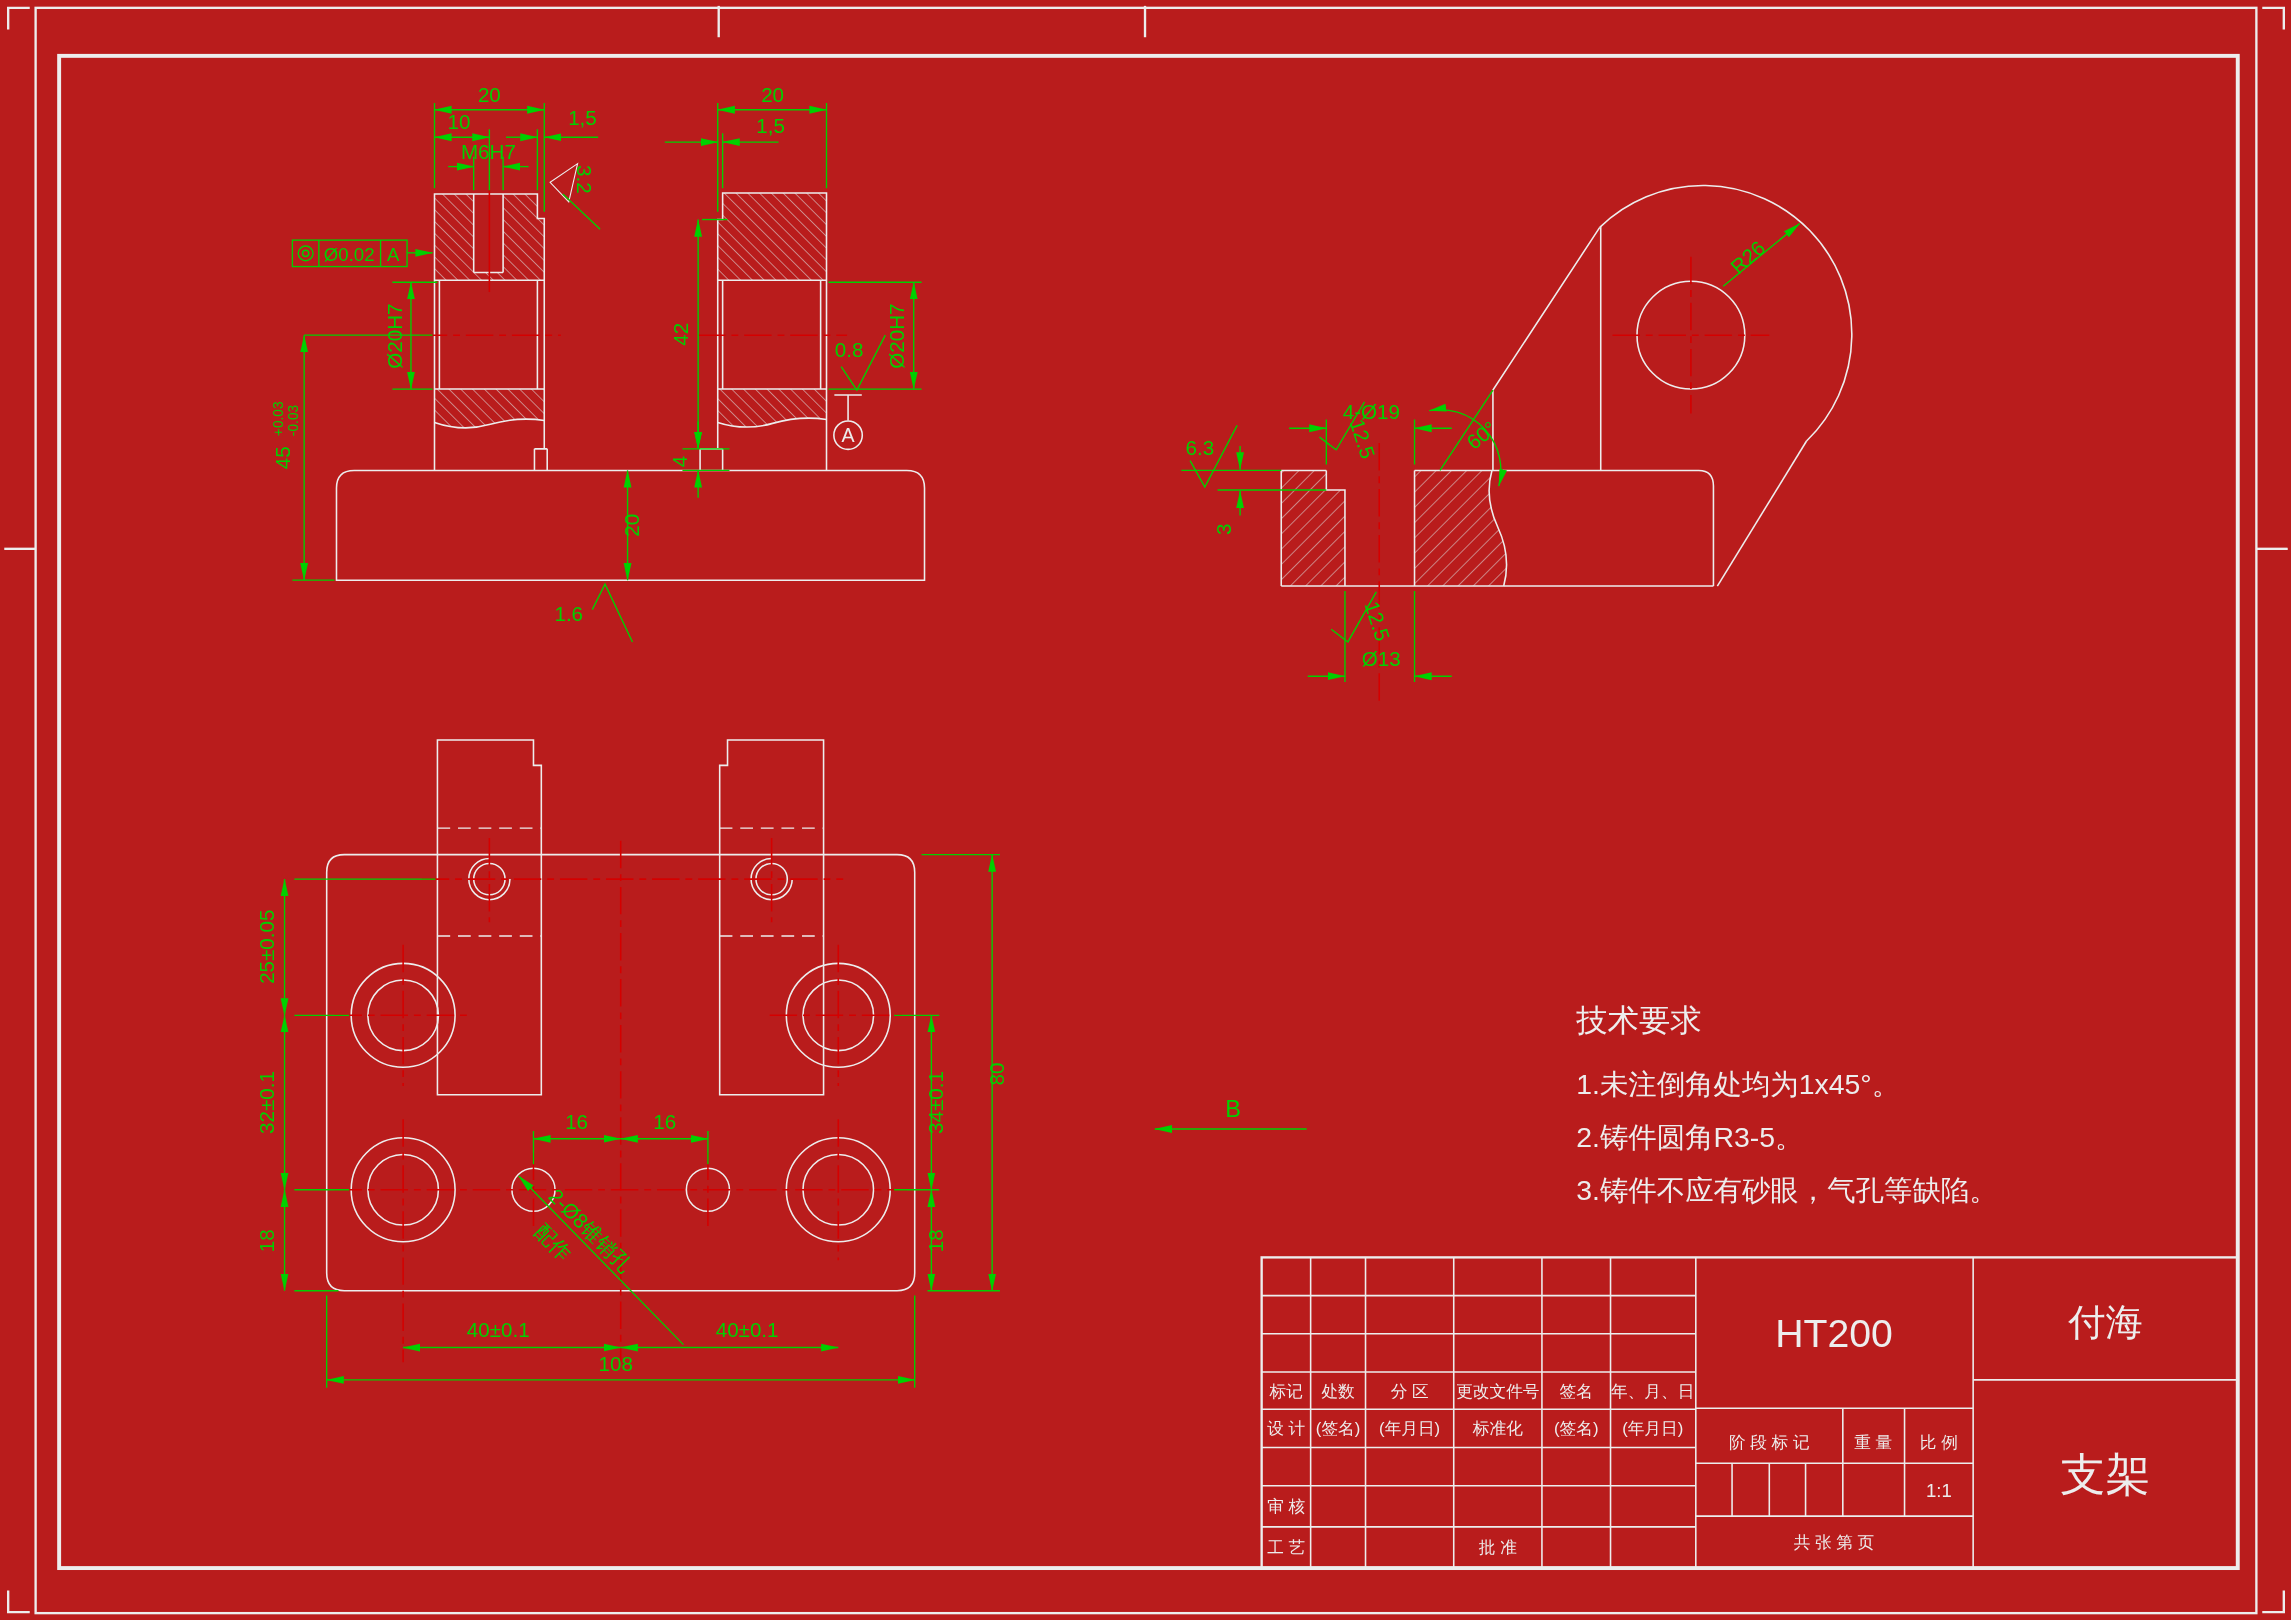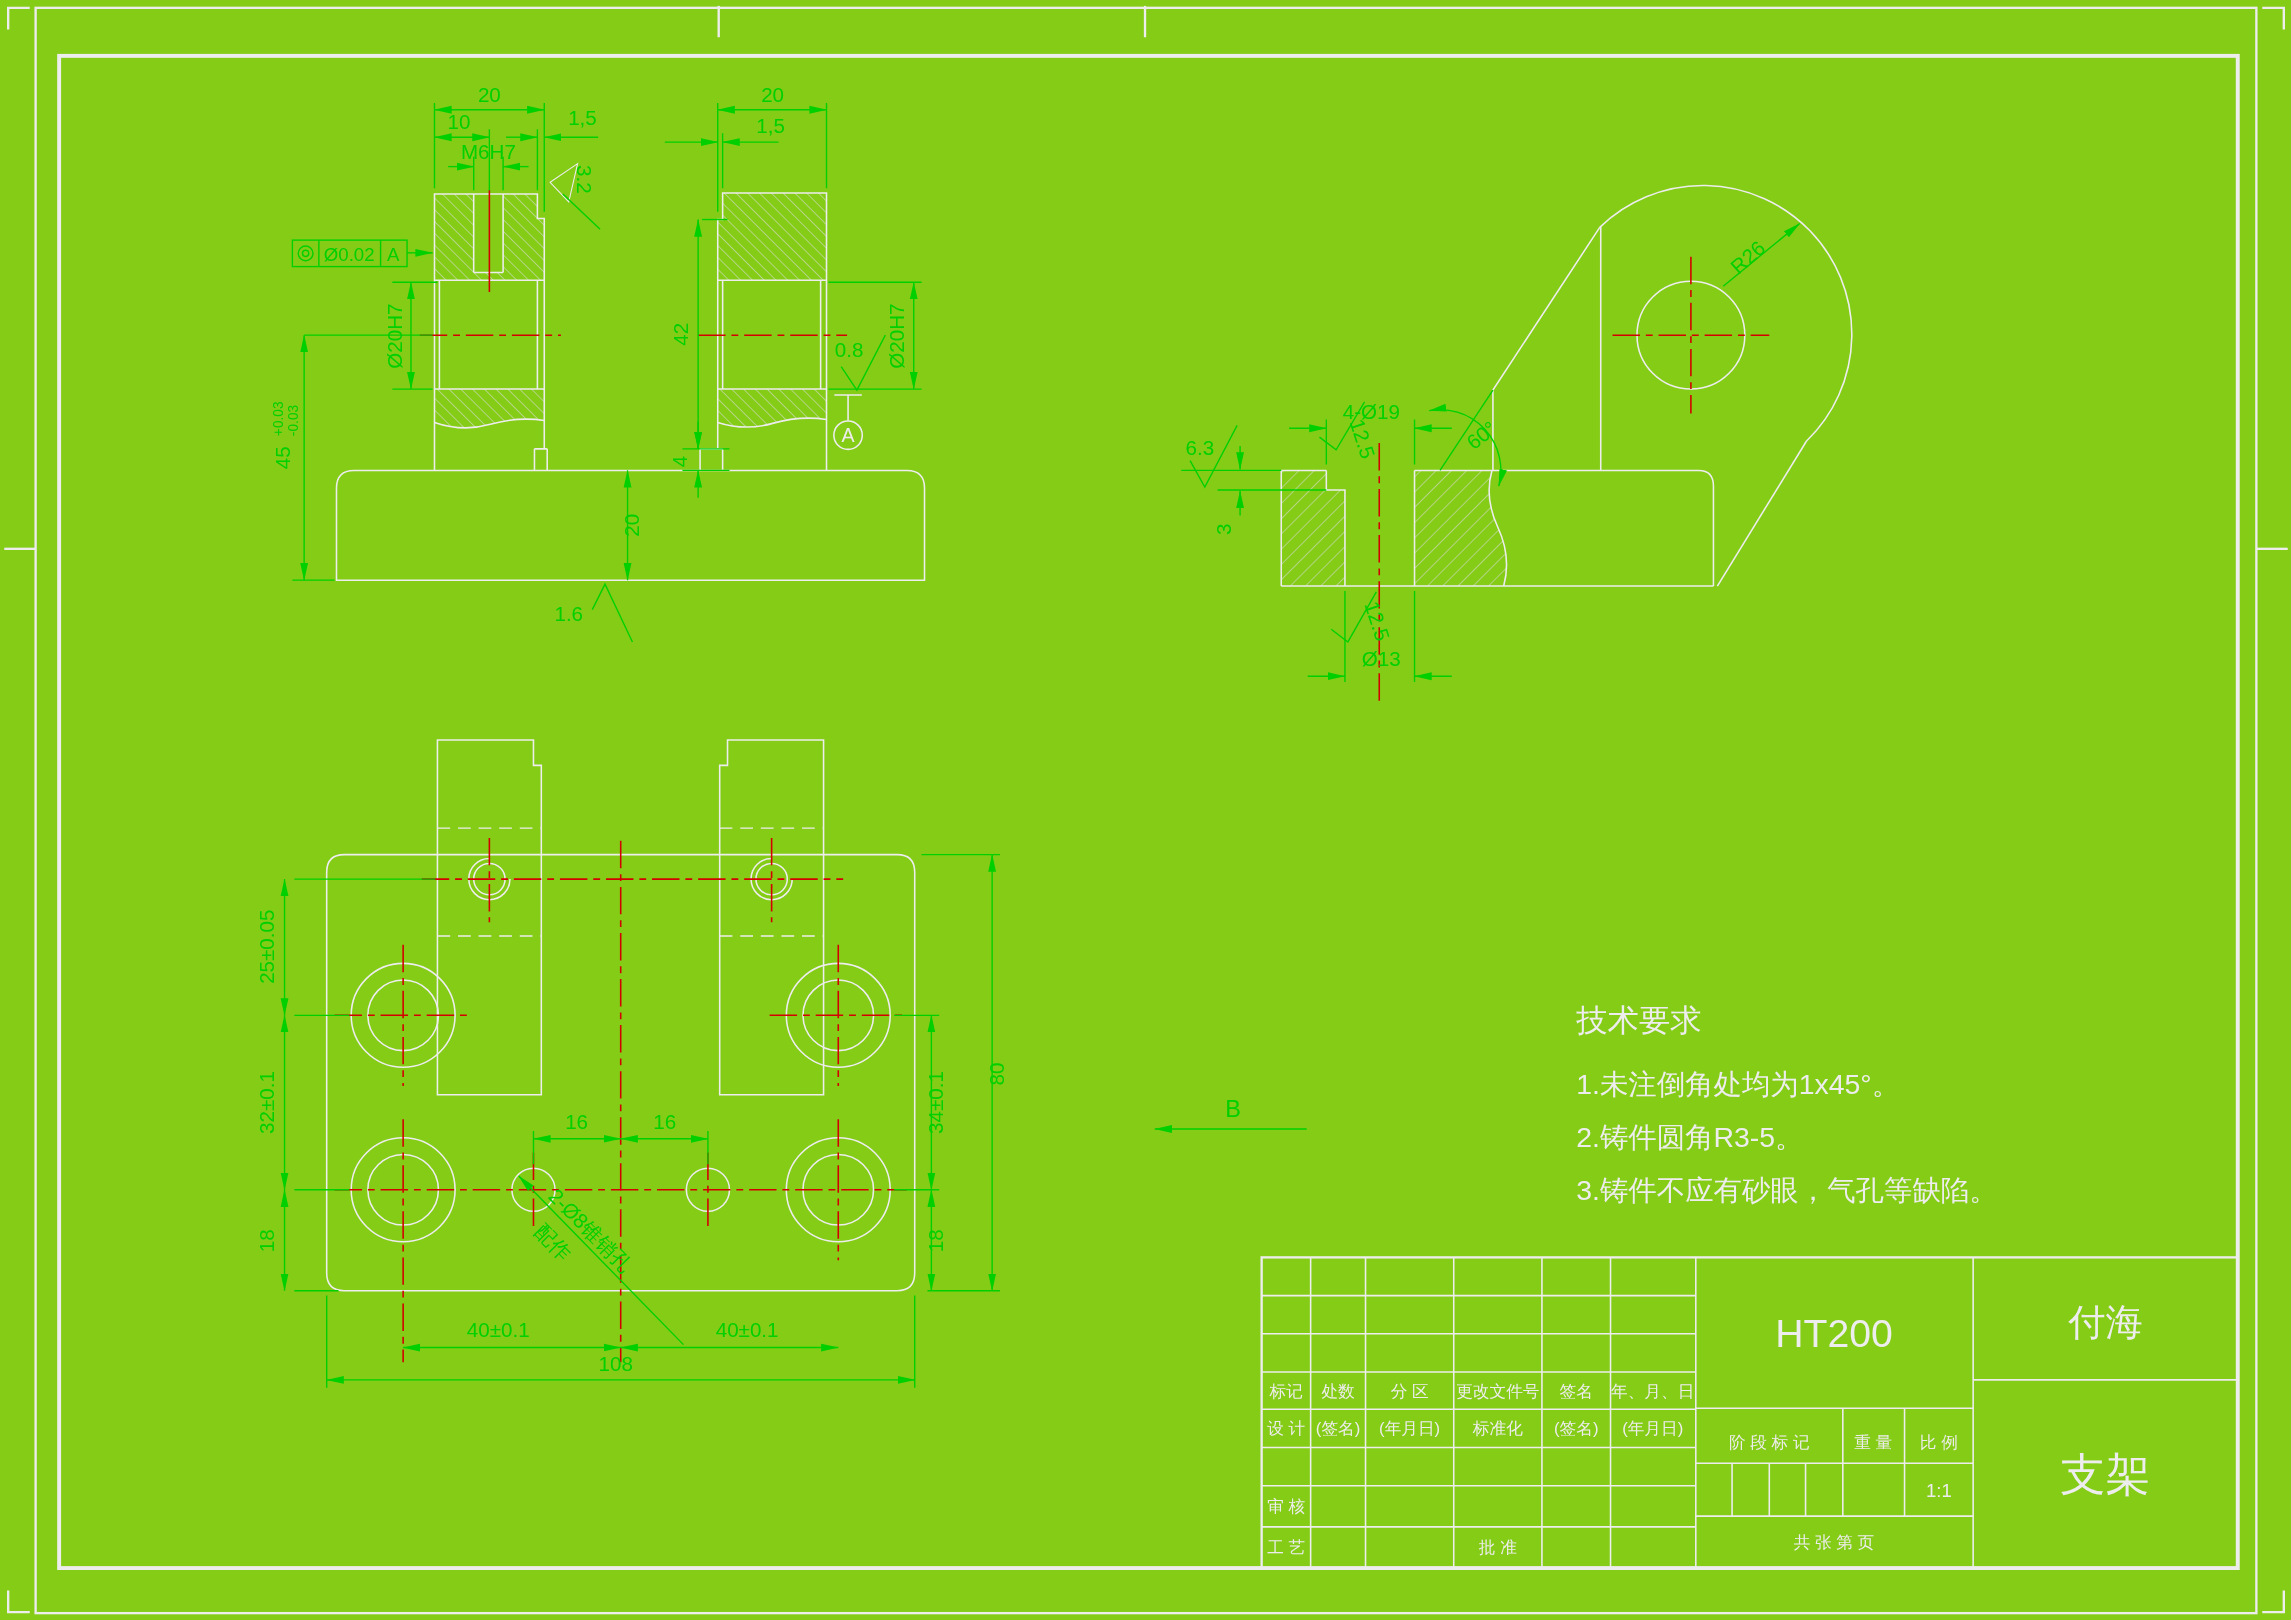--- a/index.html
+++ b/index.html
@@ -1,16 +1,16 @@
 <!DOCTYPE html>
 <html><head>
 <meta charset="utf-8">
 <style>
   html,body{margin:0;padding:0;background:#000;}
-  #sheet{position:relative;width:2292px;height:1620px;background:#84cc16;overflow:hidden;}
+  #sheet{position:relative;width:2292px;height:1620px;background:#b91c1c;overflow:hidden;}
   svg{position:absolute;left:0;top:0;}
   text{font-family:"Liberation Sans",sans-serif;}
   .w{stroke:#ededed;stroke-width:1.6;fill:none;}
   .wth{stroke:#ededed;stroke-width:1.1;fill:none;}
   .w2{stroke:#ededed;stroke-width:2.4;fill:none;}
   .w3{stroke:#ededed;stroke-width:4;fill:none;}
   .hd{stroke:#ededed;stroke-width:1.5;fill:none;stroke-dasharray:13 8;}
   .g{stroke:#00d000;stroke-width:1.4;fill:none;}
   .r{stroke:#d40000;stroke-width:1.6;fill:none;stroke-dasharray:28 6 7 6;}
   .rs{stroke:#d40000;stroke-width:1.6;fill:none;}

